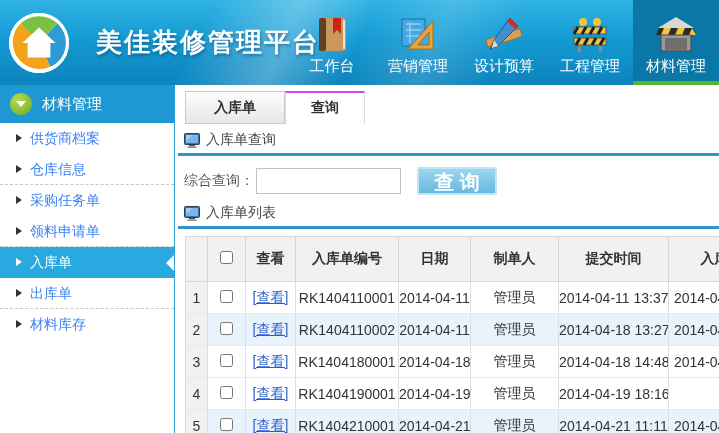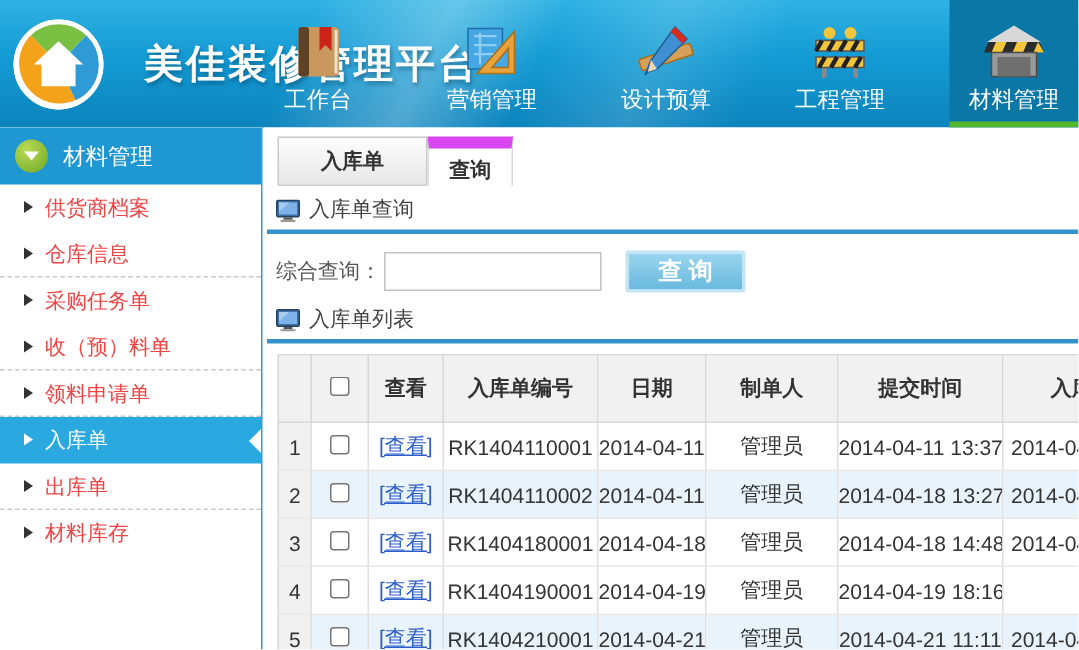--- a/index.html
+++ b/index.html
@@ -8,66 +8,66 @@
 
   
   .banner { position:absolute; top:0; left:0; width:719px; height:85px;
     background:linear-gradient(180deg,#2fb2e3 0%,#149bd4 45%,#0c83bc 100%); overflow:hidden; }
   .banner::before { content:""; position:absolute; inset:0;
     background:linear-gradient(115deg,transparent 28%,rgba(255,255,255,.28) 40%,transparent 50%,rgba(255,255,255,.14) 60%,transparent 70%); }
   .logo-wrap { position:absolute; left:8px; top:0; height:85px; display:flex; align-items:center; z-index:2; }
   .logo-circle { width:62px; height:62px; flex:0 0 62px; }
   .banner-title { margin-left:26px; color:#fff; font-size:26px; font-weight:bold; letter-spacing:2px;
     text-shadow:1px 2px 3px rgba(0,50,80,.45); white-space:nowrap; }
-  .nav { position:absolute; right:0; top:0; height:85px; display:flex; z-index:2;gap:30px; }
+  .nav { position:absolute; right:0; top:0; height:85px; display:flex; z-index:2; }
   .nav-item { width:86px; height:85px; display:flex; flex-direction:column; align-items:center;
     justify-content:flex-end; padding-bottom:5px; cursor:pointer; border-bottom:4px solid transparent; }
   .nav-item .nicon { width:40px; height:40px; margin-bottom:3px; }
   .nav-item .nlabel { color:#fff; font-size:15px; white-space:nowrap; }
   .nav-item.active { background:#0a77a7; border-bottom-color:#55b72c; }
 
   
   .sidebar { position:absolute; top:85px; left:0; width:175px; height:348px; background:#fff;
     border-right:1px solid #2d9fd6; }
   .sidebar-header { height:38px; background:#1f97d3; display:flex; align-items:center; padding-left:10px; }
   .sh-circle { width:22px; height:22px; border-radius:50%;
     background:radial-gradient(circle at 35% 30%,#b9da55,#6fa823); display:flex; align-items:center;
     justify-content:center; margin-right:10px; }
   .sh-arrow { width:0; height:0; border-left:5px solid transparent; border-right:5px solid transparent;
     border-top:6px solid #fff; }
   .sh-text { color:#fff; font-size:15px; }
   .menu { }
-  .menu-item { height:31px; line-height:31px; padding-left:30px; font-size:14px; color:#ef4444;
+  .menu-item { height:31px; line-height:31px; padding-left:30px; font-size:14px; color:#3b82f6;
     position:relative; cursor:pointer; white-space:nowrap; }
   .menu-item::before { content:""; position:absolute; left:16px; top:11px; width:0; height:0;
     border-top:4px solid transparent; border-bottom:4px solid transparent; border-left:6px solid #333; }
   .menu-item.divider { border-bottom:1px dashed #c8c8c8; }
   .menu-item.active { background:#2aa8e0; color:#fff; }
   .menu-item.active::before { border-left-color:#fff; }
   .menu-item.active::after { content:""; position:absolute; right:0; top:50%; margin-top:-8px;
     border-top:8px solid transparent; border-bottom:8px solid transparent; border-right:8px solid #fff; }
 
   
   .main { position:absolute; left:176px; top:85px; width:543px; height:348px; background:#fff; overflow:hidden; }
   .tabs { display:flex; padding:6px 0 0 9px; }
   .tab { height:33px; line-height:31px; text-align:center; font-size:14px; font-weight:bold;
     color:#333; cursor:pointer; }
   .tab.inactive { width:100px; border:1px solid #c9c9c9;
     background:linear-gradient(#fdfdfd,#e7e7e7); }
-  .tab.active { width:57px; background:#fff; border-top:8px solid #d946ef;
+  .tab.active { width:80px; background:#fff; border-top:2px solid #d946ef;
     border-left:1px solid #dadada; border-right:1px solid #dadada; line-height:28px; }
   .section-head { display:flex; align-items:center; margin:7px 0 0 2px; padding:0 0 4px 6px;
     border-bottom:3px solid #3394ca; font-size:14px; color:#444; }
   .section-head .micon { margin-right:6px; display:inline-flex; }
   .form-row { display:flex; align-items:center; margin:11px 0 0 8px; font-size:14px; color:#555; }
   .query-input { width:145px; height:26px; border:1px solid #c3c3c3; margin-left:2px; padding:0 4px;
     font-size:13px; font-family:inherit; }
   .btn-query { margin-left:16px; width:80px; height:28px;
     background:linear-gradient(#9ad5ee,#69b9df); border:2px solid #c0e6f6; color:#fff;
-    font-weight:bold; font-size:16px; border-radius:2px; cursor:pointer; font-family:inherit; white-space:nowrap; }
+    font-weight:bold; font-size:20px; border-radius:2px; cursor:pointer; font-family:inherit; white-space:nowrap; }
   .list-head { margin-top:9px;align-items:center; }
 
   
   .table-wrap { margin:7px 0 0 9px; }
   table.grid { border-collapse:collapse; table-layout:fixed; width:593px; font-size:14px; color:#333; }
   .grid col.c-num { width:22px; } .grid col.c-chk { width:38px; } .grid col.c-view { width:50px; }
   .grid col.c-code { width:103px; } .grid col.c-date { width:72px; } .grid col.c-creator { width:88px; }
   .grid col.c-submit { width:110px; } .grid col.c-stock { width:120px; }
   .grid th { background:#f1f1f1; font-weight:bold; height:45px; border:1px solid #d7d7d7;
     text-align:center; white-space:nowrap; overflow:hidden; }
@@ -164,23 +164,20 @@
       </div>
 
       <div class="menu-item divider">
         <span>仓库信息</span>
       </div>
 
       <div class="menu-item">
         <span>采购任务单</span>
       </div>
 
-      <div class="menu-item divider">
-        <span>收（预）料单</span>
-      </div>
 
       <div class="menu-item divider">
         <span>领料申请单</span>
       </div>
 
       <div class="menu-item active">
         <span>入库单</span>
       </div>
 
       <div class="menu-item divider">

